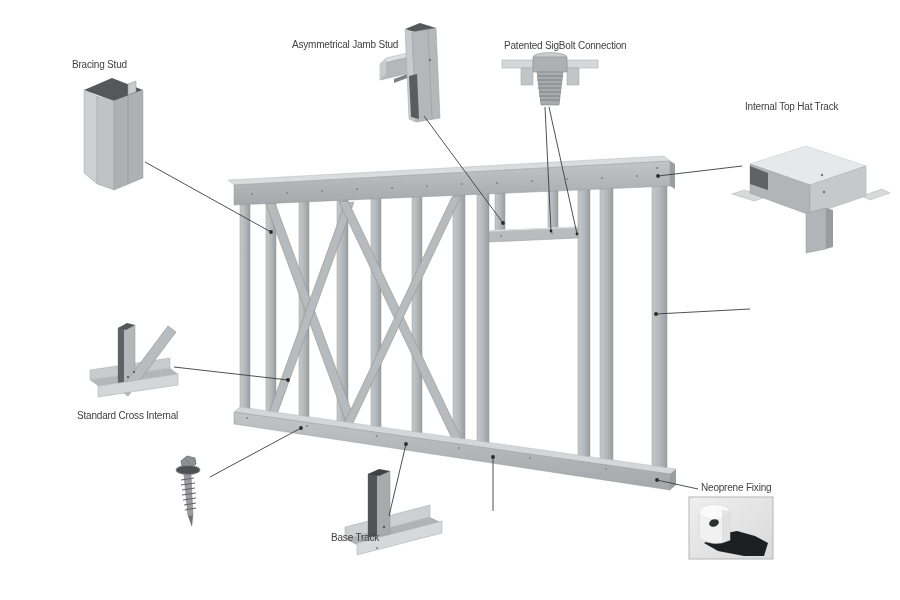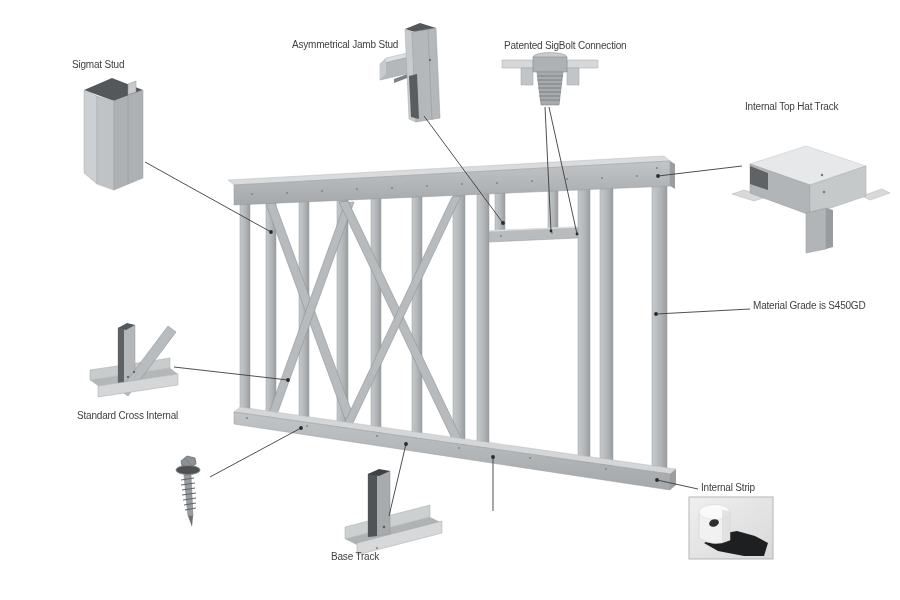--- a/index.html
+++ b/index.html
@@ -222,37 +222,36 @@
     <line x1="389" y1="516" x2="406" y2="444"></line>
         <circle cx="406" cy="444" r="1.9" stroke="none"></circle>
     <line x1="493" y1="511" x2="493" y2="457"></line>
         <circle cx="493" cy="457" r="1.9" stroke="none"></circle>
     <line x1="698" y1="489" x2="657" y2="480"></line>
         <circle cx="657" cy="480" r="1.9" stroke="none"></circle>
   </g>
 </svg>
 
   <div class="label" style="left:72px;top:57px">
-    <span>Sigmat Stud</span>
+    <span>Bracing Stud</span>
   </div>
   <div class="label" style="left:292px;top:37px">
     <span>Asymmetrical Jamb Stud</span>
   </div>
   <div class="label" style="left:504px;top:38px">
     <span>Patented SigBolt Connection</span>
   </div>
   <div class="label" style="left:745px;top:99px">
     <span>Internal Top Hat Track</span>
   </div>
   <div class="label" style="left:753px;top:298px">
-    <span>Material Grade is S450GD</span>
   </div>
   <div class="label" style="left:77px;top:408px">
     <span>Standard Cross Internal</span>
   </div>
-  <div class="label" style="left:331px;top:549px">
+  <div class="label" style="left:331px;top:530px">
     <span>Base Track</span>
   </div>
   <div class="label" style="left:701px;top:480px">
-    <span>Internal Strip</span>
+    <span>Neoprene Fixing</span>
   </div>
 
 </div>
 
 </body></html>

